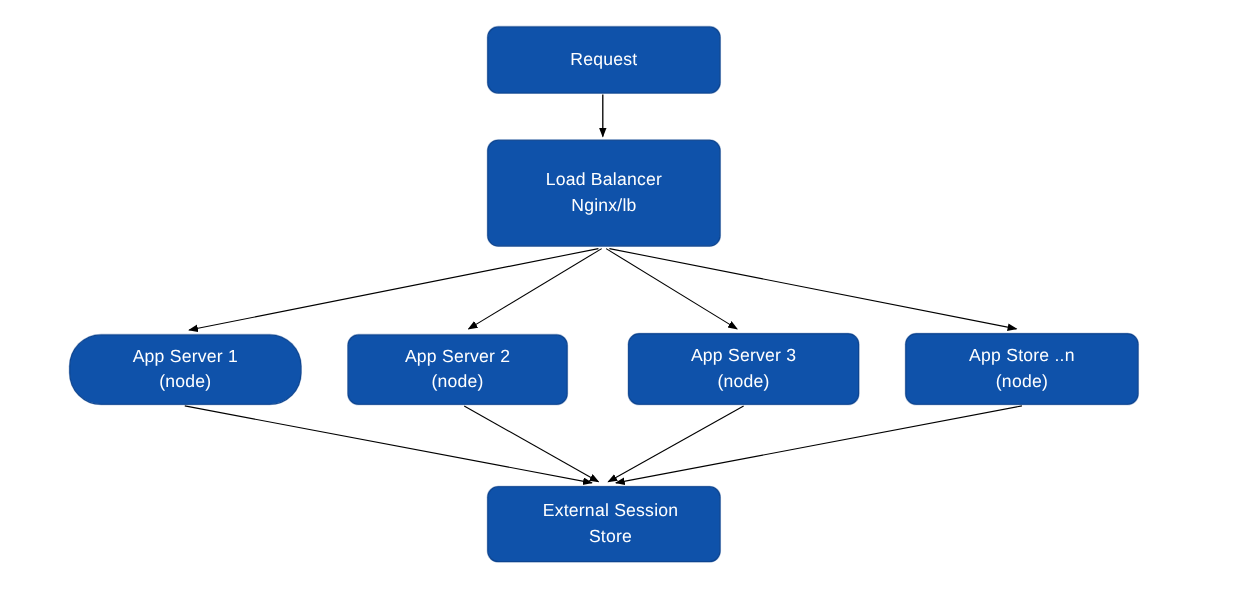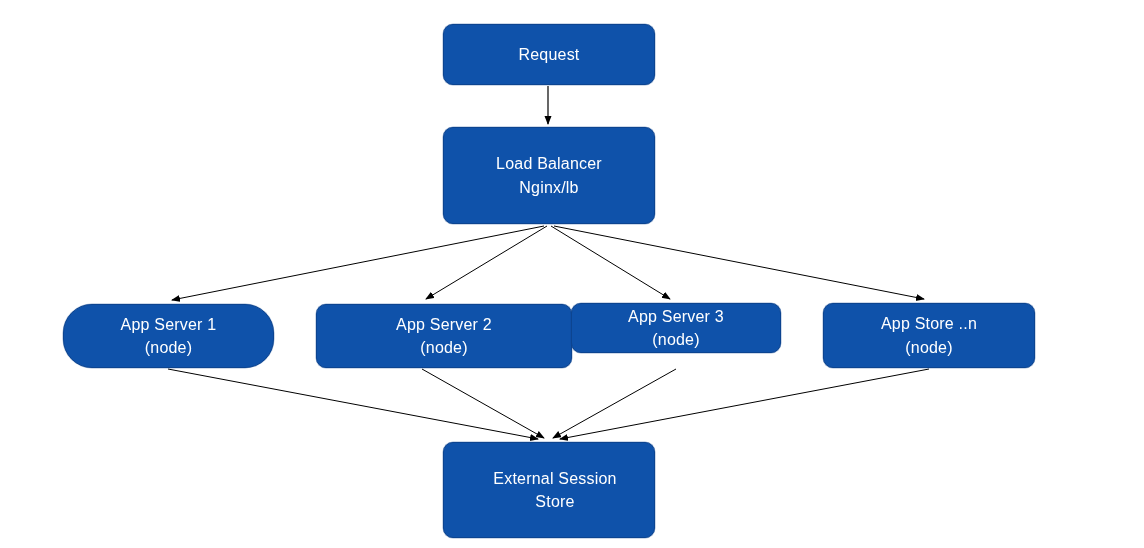--- a/index.html
+++ b/index.html
@@ -36,24 +36,24 @@
     line-height: 1.45;
     white-space: pre-line;
     background: #0f52aa;
     border: 1px solid #0c4490;
     box-shadow: 0 0 0 0.5px rgba(12, 68, 144, 0.4);
     letter-spacing: 0.2px;
   }
   .node-request        { left: 443px; top: 24px;  width: 212px; height: 61px; }
   .node-load-balancer  { left: 443px; top: 127px; width: 212px; height: 97px; }
   .node-app-server-1   { left: 63px;  top: 304px; width: 211px; height: 64px; border-radius: 29px; }
-  .node-app-server-2   { left: 316px; top: 304px; width: 256px; height: 64px; }
-  .node-app-server-3   { left: 571px; top: 303px; width: 210px; height: 50px; }
+  .node-app-server-2   { left: 316px; top: 304px; width: 200px; height: 64px; }
+  .node-app-server-3   { left: 571px; top: 303px; width: 210px; height: 65px; }
   .node-app-server-n   { left: 823px; top: 303px; width: 212px; height: 65px; }
-  .node-session-store  { left: 443px; top: 442px; width: 212px; height: 96px; padding-left: 12px; }
+  .node-session-store  { left: 443px; top: 442px; width: 212px; height: 69px; padding-left: 12px; }
 </style>
 </head>
 <body>
 
 <div class="canvas">
 
   <svg class="edges-layer" width="1144" height="548" viewBox="0 0 1144 548" xmlns="http://www.w3.org/2000/svg">
     <defs>
       <marker id="arrowhead" markerWidth="9" markerHeight="8" refX="8" refY="3.5" orient="auto" markerUnits="userSpaceOnUse">
         <path d="M0,0 L9,3.5 L0,7 Z" fill="#000000"></path>

